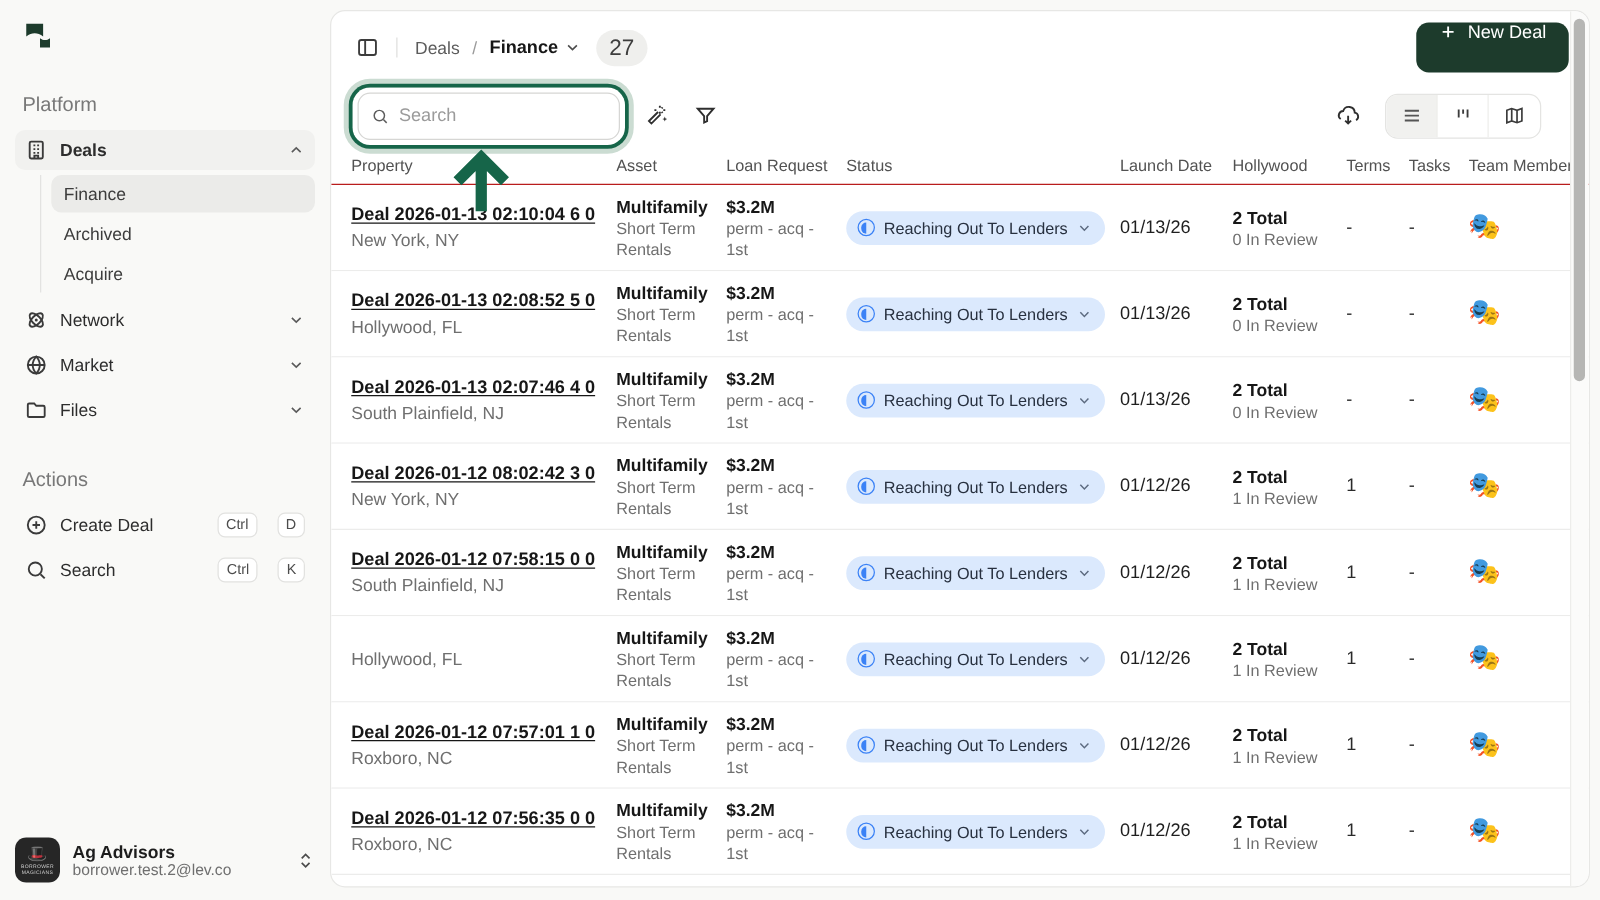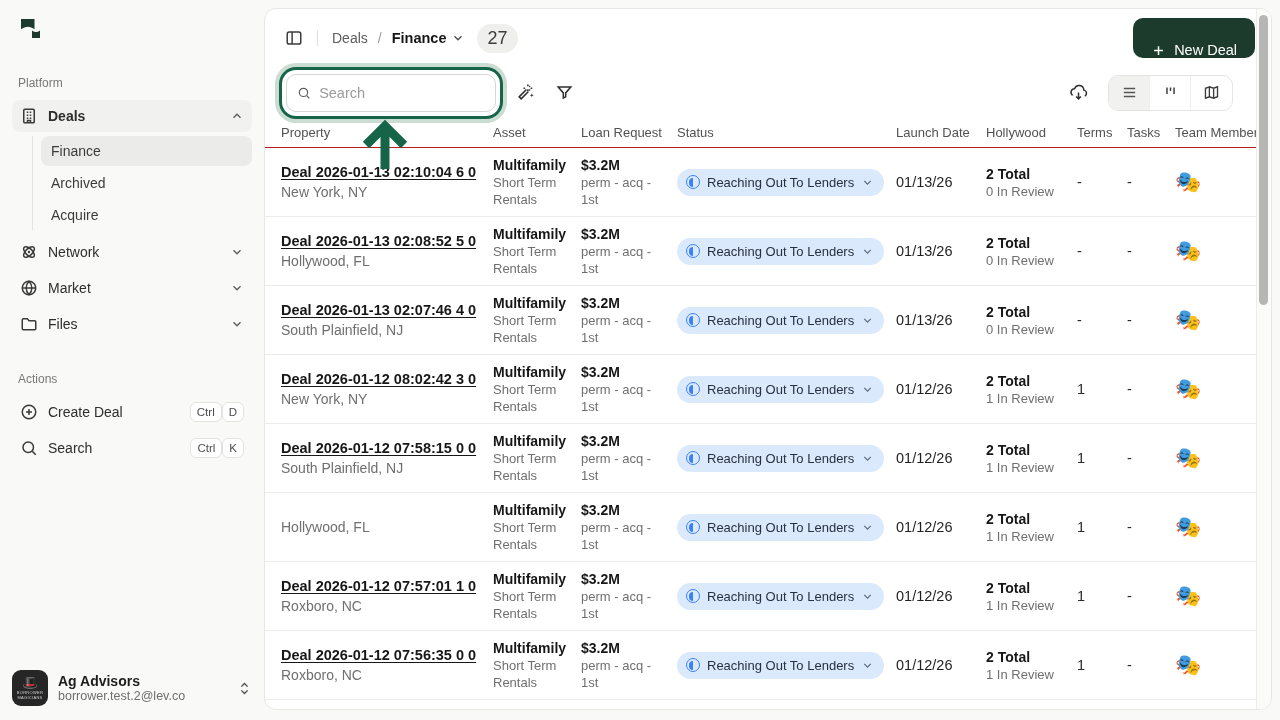--- a/index.html
+++ b/index.html
@@ -8,37 +8,37 @@
     font-family:"Liberation Sans", sans-serif;
     background:var(--page-bg,#f9f9f7);
     color:#232323;
     position:relative;
   }
   svg { display:block; }
 
   
   .sidebar { position:absolute; left:0; top:0; width:264px; height:720px; padding:16px 12px 12px; }
   .logo { width:26px; height:26px; margin:0 0 34px 6px; }
-  .section-label { font-size:12px; color:#787878; margin:0 0 10px 6px; }
+  .section-label { font-size:16px; color:#787878; margin:0 0 10px 6px; }
   .nav-item {
     display:flex; align-items:center; gap:10px; height:32px; padding:0 8px;
     border-radius:8px; font-size:14px; color:#2d2d2d; cursor:pointer;
   }
   .nav-item .nav-icon { width:18px; height:18px; color:#3a3a3a; flex:none; }
   .nav-item .chev { margin-left:auto; color:#5b5b5b; }
   .nav-item.parent-open { background:#f1f1ef; font-weight:700; }
   .subnav { border-left:1px solid #e3e3e1; margin:4px 0 6px 20px; padding-left:8px; }
   .subnav-item {
     height:30px; display:flex; align-items:center; padding:0 10px; margin:2px 0;
     border-radius:8px; font-size:14px; color:#3c3c3c; cursor:pointer;
   }
   .subnav-item.active { background:#ebebe9; }
   .nav-gap { height:4px; }
   .actions-block { margin-top:32px; }
-  .kbd-group { margin-left:auto; display:flex; gap:0; }
+  .kbd-group { margin-left:auto; display:flex; gap:16px; }
   .kbd {
     font-size:11.5px; color:#4c4c4c; background:#fff; border:1px solid #e2e2e0;
     border-radius:6px; padding:2px 6px; line-height:14px;
   }
   .user-row { position:absolute; left:12px; right:12px; bottom:14px; display:flex; align-items:center; gap:10px; cursor:pointer; }
   .avatar {
     width:36px; height:36px; border-radius:9px; background:#262626; color:#fff; flex:none;
     display:flex; flex-direction:column; align-items:center; justify-content:center; overflow:hidden;
   }
   .avatar .hat { font-size:13px; line-height:14px; }
@@ -60,21 +60,21 @@
   .crumb-sep { font-size:14px; color:#9a9a9a; margin:0 10px; }
   .crumb-current { font-size:14.5px; font-weight:700; color:#171717; display:flex; align-items:center; gap:5px; cursor:pointer; }
   .crumb-current .chev { color:#4c4c4c; }
   .count-badge {
     margin-left:12px; background:#efefed; border-radius:999px; padding:4px 10px;
     font-size:18px; color:#3d3d3d;
   }
   .new-deal-btn {
     margin-left:auto; background:var(--brand-green,#1d3b2c); color:#fff; border:none; cursor:pointer;
     height:40px; border-radius:10px; padding:0 18px; font-size:14.5px; font-weight:500;
-    display:flex; align-items:flex-end; gap:8px; font-family:inherit;
+    display:flex; align-items:flex-start; gap:8px; font-family:inherit;
   }
 
   
   .toolbar { height:51px; display:flex; align-items:center; padding:0 16px; position:relative; }
   .search-annotation {
     border-radius:14px; padding:4px;
     box-shadow:0 0 0 3px var(--annot-green,#166549), 0 0 0 7px #cbdcd2;
     margin-left:1px;
   }
   .search-box {

